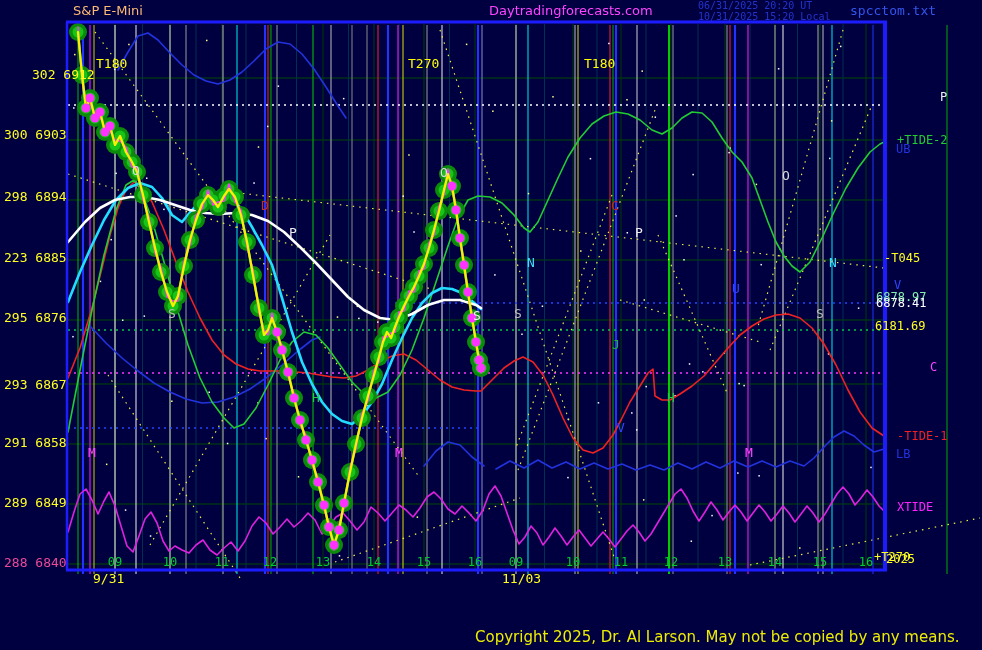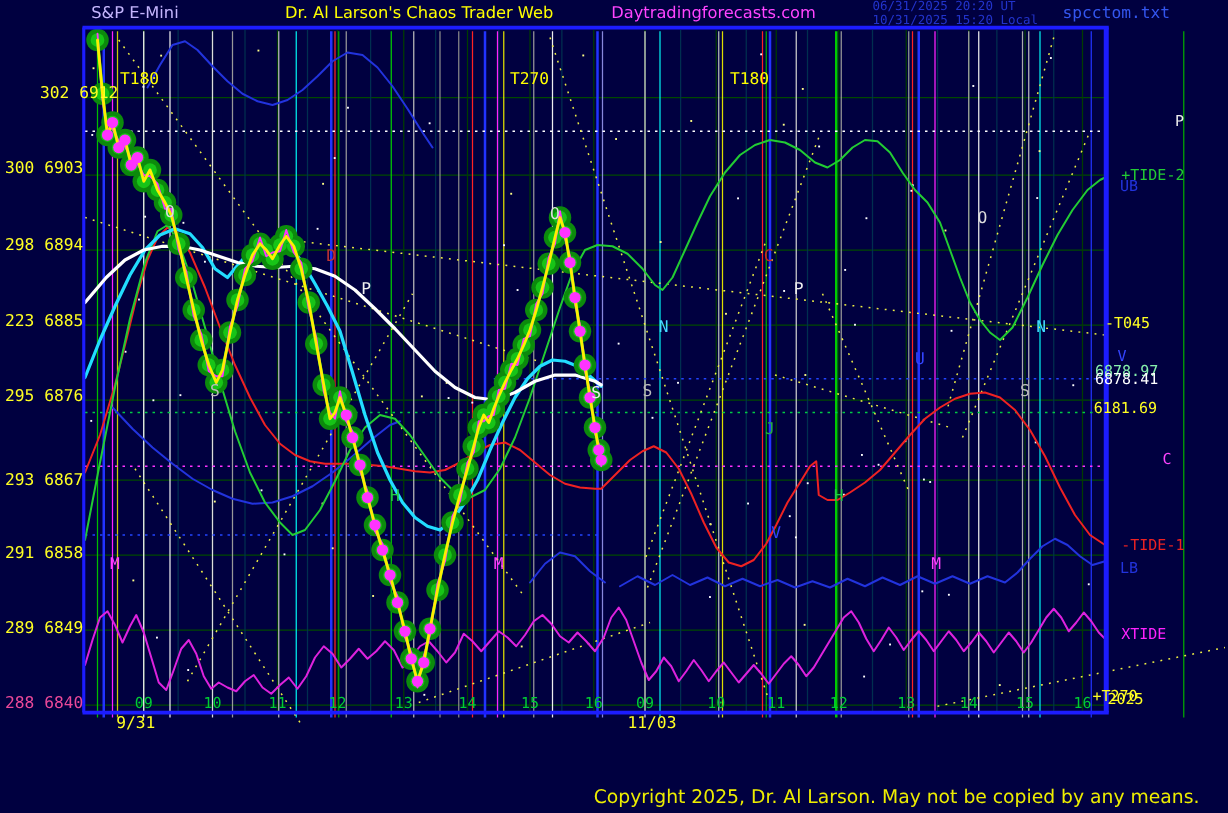--- a/index.html
+++ b/index.html
@@ -411,22 +411,21 @@
       <circle cx="472" cy="318" r="4.5" fill="#ff33ff"></circle>
       <circle cx="476" cy="342" r="4.5" fill="#ff33ff"></circle>
       <circle cx="479" cy="360" r="4.5" fill="#ff33ff"></circle>
       <circle cx="481" cy="368" r="4.5" fill="#ff33ff"></circle>
       <line x1="66" y1="22" x2="887" y2="22" stroke="#1c1cff" stroke-width="3"></line>
       <line x1="66" y1="570" x2="887" y2="570" stroke="#1c1cff" stroke-width="3"></line>
       <line x1="67" y1="22" x2="67" y2="570" stroke="#1c1cff" stroke-width="2.5"></line>
       <line x1="885" y1="22" x2="885" y2="570" stroke="#1c1cff" stroke-width="4"></line>
     </svg>
 
-  <div class="abs hdr" style="left:73px;top:4px;color:#c4b5fd;">S&amp;P E-Mini</div>
-  <div class="abs hdr" style="left:228px;top:4px;color:#ffff00;">Dr. Al Larson's Chaos Trader Web</div>
+  <div class="abs hdr" style="left:73px;top:4px;color:#fdba74;">S&amp;P E-Mini</div>
   <div class="abs hdr" style="left:489px;top:4px;color:#ff44ff;">Daytradingforecasts.com</div>
   <div class="abs ts" style="left:698px;top:1px;color:#2233cc;">06/31/2025 20:20 UT</div>
   <div class="abs ts" style="left:698px;top:12px;color:#2233cc;">10/31/2025 15:20 Local</div>
   <div class="abs" style="left:850px;top:4px;color:#3355ee;font-size:13px;">spcctom.txt</div>
 
   <div id="yaxis">
       <div class="abs yax" style="left: 4px; top: 68px; color: rgb(255, 255, 34); margin-left: 28px;">302 6912</div>
       <div class="abs yax" style="left: 4px; top: 128px; color: rgb(255, 255, 34);">300 6903</div>
       <div class="abs yax" style="left: 4px; top: 190px; color: rgb(255, 255, 34);">298 6894</div>
       <div class="abs yax" style="left: 4px; top: 251px; color: rgb(255, 255, 34);">223 6885</div>

